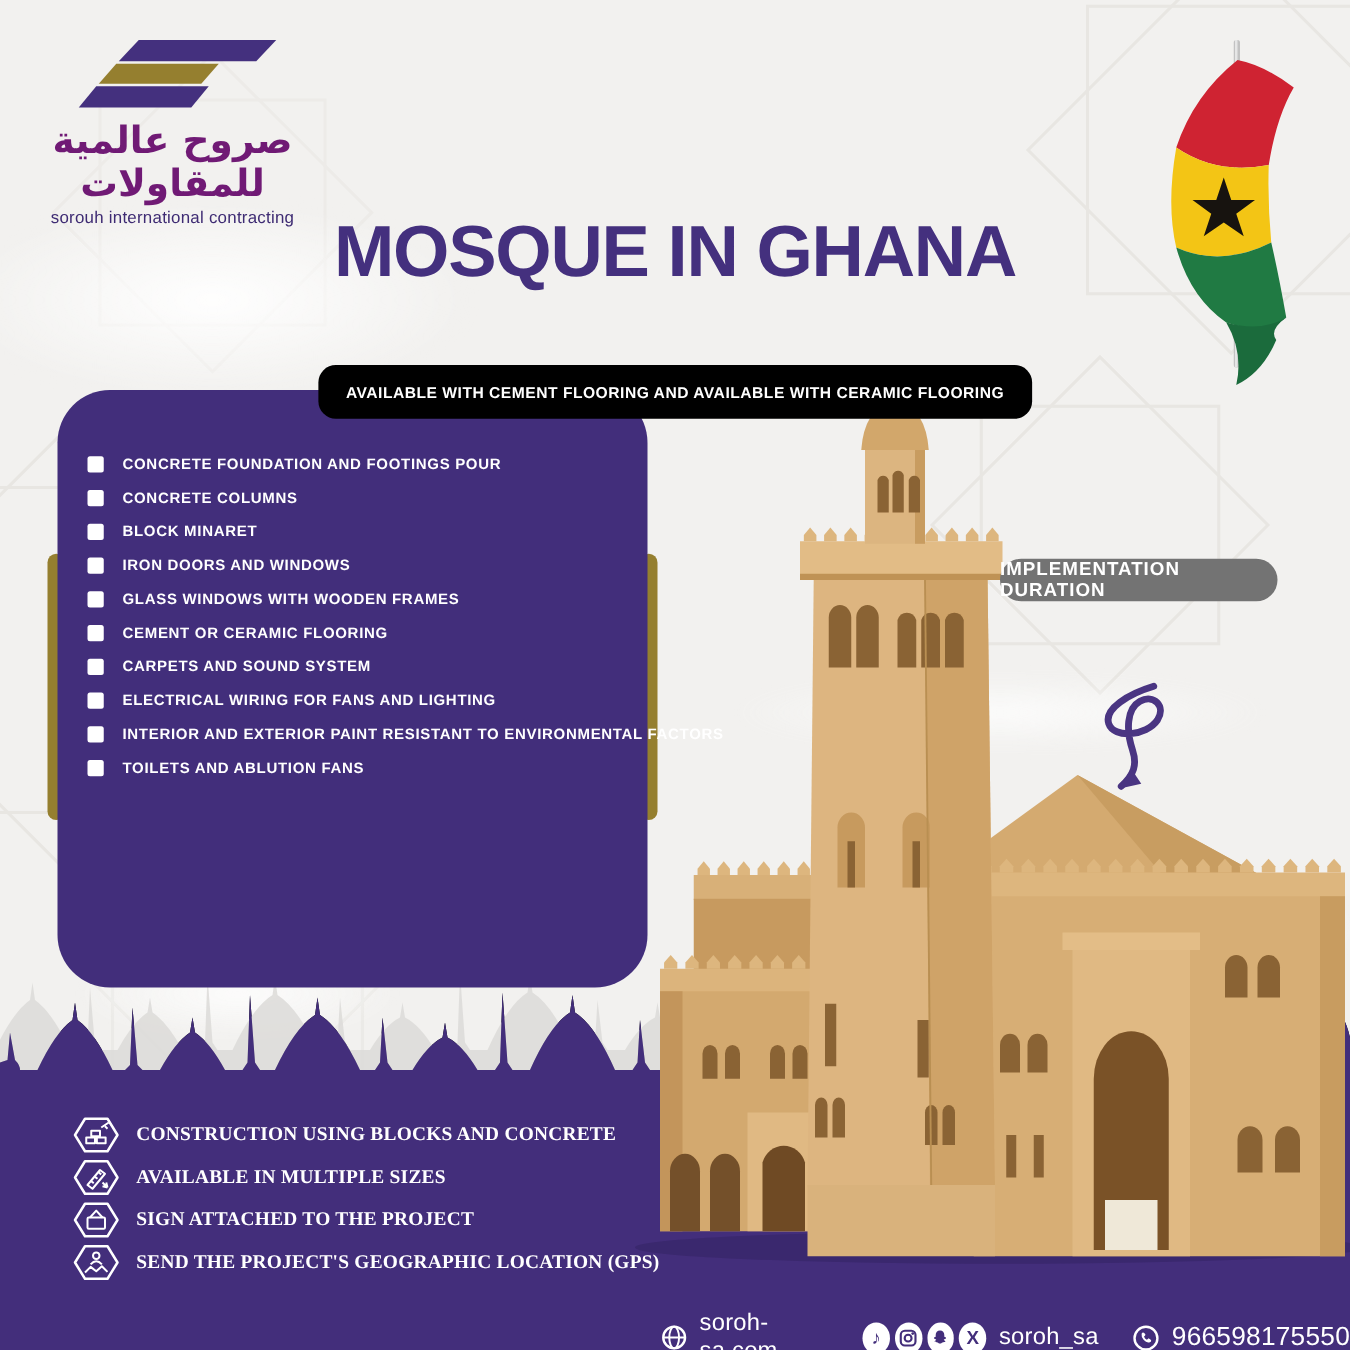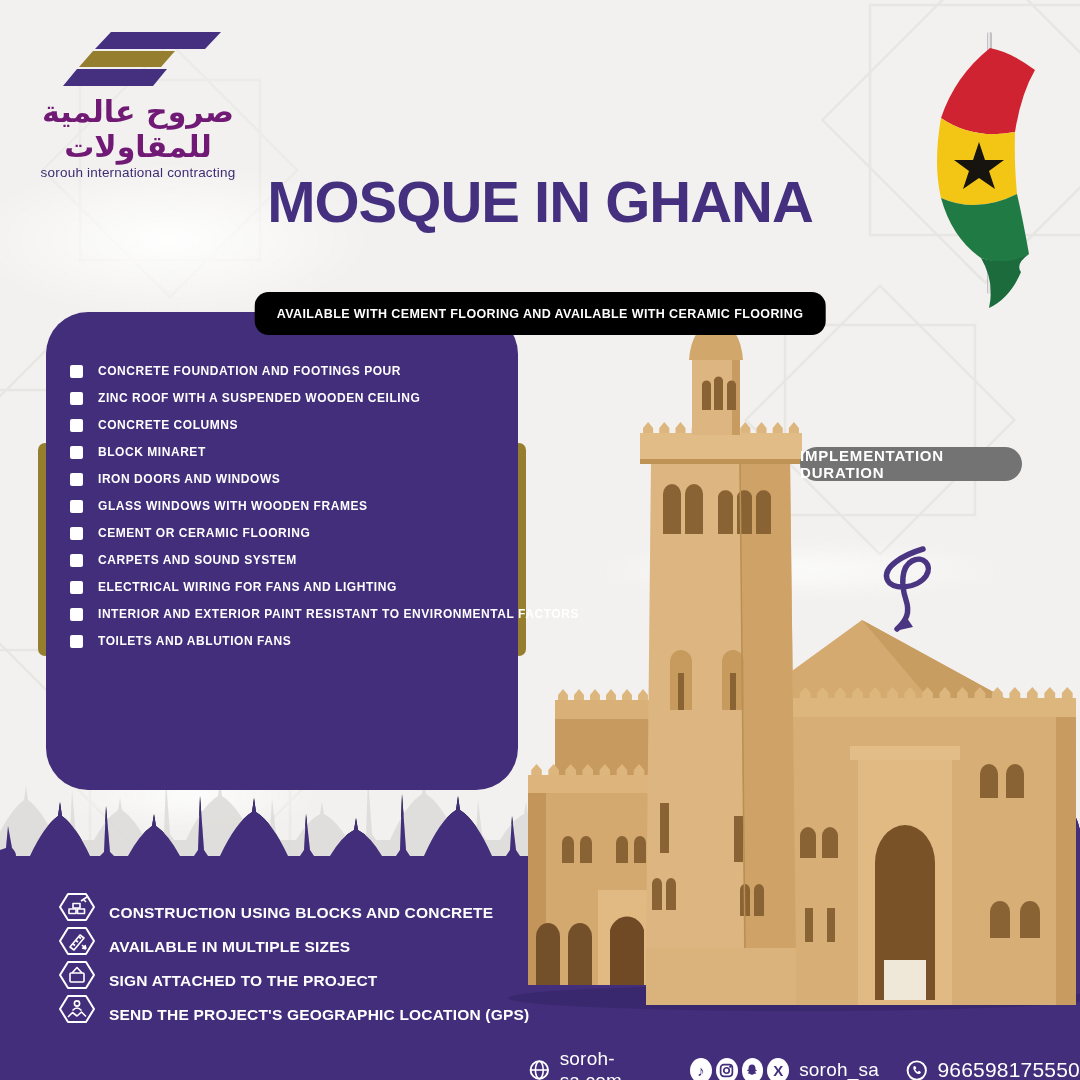--- a/index.html
+++ b/index.html
@@ -41,21 +41,21 @@
   .duration-label{left:800px;top:447px;width:222px;height:34px;background:#737373;color:#fff;
     border-radius:17px;display:flex;align-items:center;justify-content:center;
     font-size:15px;font-weight:600;letter-spacing:.8px;z-index:8;}
   .duration-value{left:795px;top:479px;width:221px;height:58px;background:#432e7b;color:#fff;
     border-radius:16px;display:flex;align-items:center;justify-content:center;
     font-size:23px;font-weight:800;letter-spacing:.5px;z-index:7;}
   .swirl{left:875px;top:545px;z-index:7;}
 
   
   .highlights{left:58px;top:893px;z-index:7;}
-  .hl-row{display:flex;align-items:flex-end;margin-bottom:5px;height:29px;}
+  .hl-row{display:flex;align-items:center;margin-bottom:5px;height:29px;font-family:Liberation Serif, serif;}
   .hl-icon{width:38px;height:30px;margin-right:13px;flex:0 0 38px;}
   .hl-label{color:#fff;font-size:15.5px;font-weight:800;letter-spacing:.2px;white-space:nowrap;}
 
   
   .contact{left:528px;top:1022px;height:34px;display:flex;align-items:center;z-index:7;color:#fff;margin-top:31px;}
   .contact-text{font-size:19px;letter-spacing:.2px;}
   .soc-circle{width:25px;height:25px;border-radius:50%;background:#fff;color:#432e7b;
     display:flex;align-items:center;justify-content:center;margin-right:4px;}
   .soc-circle span{font-size:15px;font-weight:800;line-height:1;}
 </style>
@@ -117,24 +117,20 @@
 
   <div class="abs subtitle-pill">AVAILABLE WITH CEMENT FLOORING AND AVAILABLE WITH CERAMIC FLOORING</div>
 
   <div class="abs gold-bar" style="left:38px;"></div>
   <div class="abs gold-bar" style="left:512px;"></div>
 
   <div class="abs features-card">
     <div class="feature-row">
         <div class="feature-check"></div>
         <div class="feature-label">CONCRETE FOUNDATION AND FOOTINGS POUR</div>
-      </div>
-    <div class="feature-row">
-        <div class="feature-check"></div>
-        <div class="feature-label">ZINC ROOF WITH A SUSPENDED WOODEN CEILING</div>
       </div>
     <div class="feature-row">
         <div class="feature-check"></div>
         <div class="feature-label">CONCRETE COLUMNS</div>
       </div>
     <div class="feature-row">
         <div class="feature-check"></div>
         <div class="feature-label">BLOCK MINARET</div>
       </div>
     <div class="feature-row">

